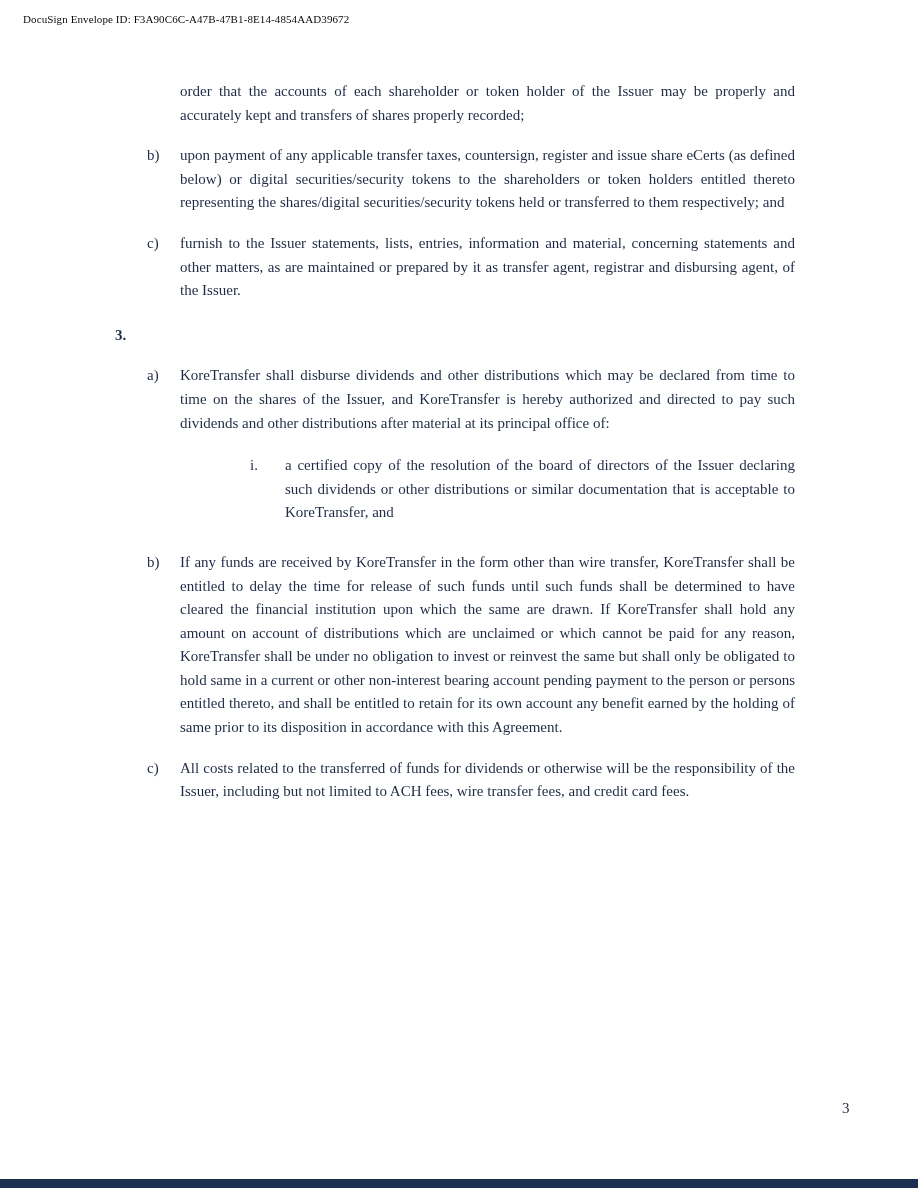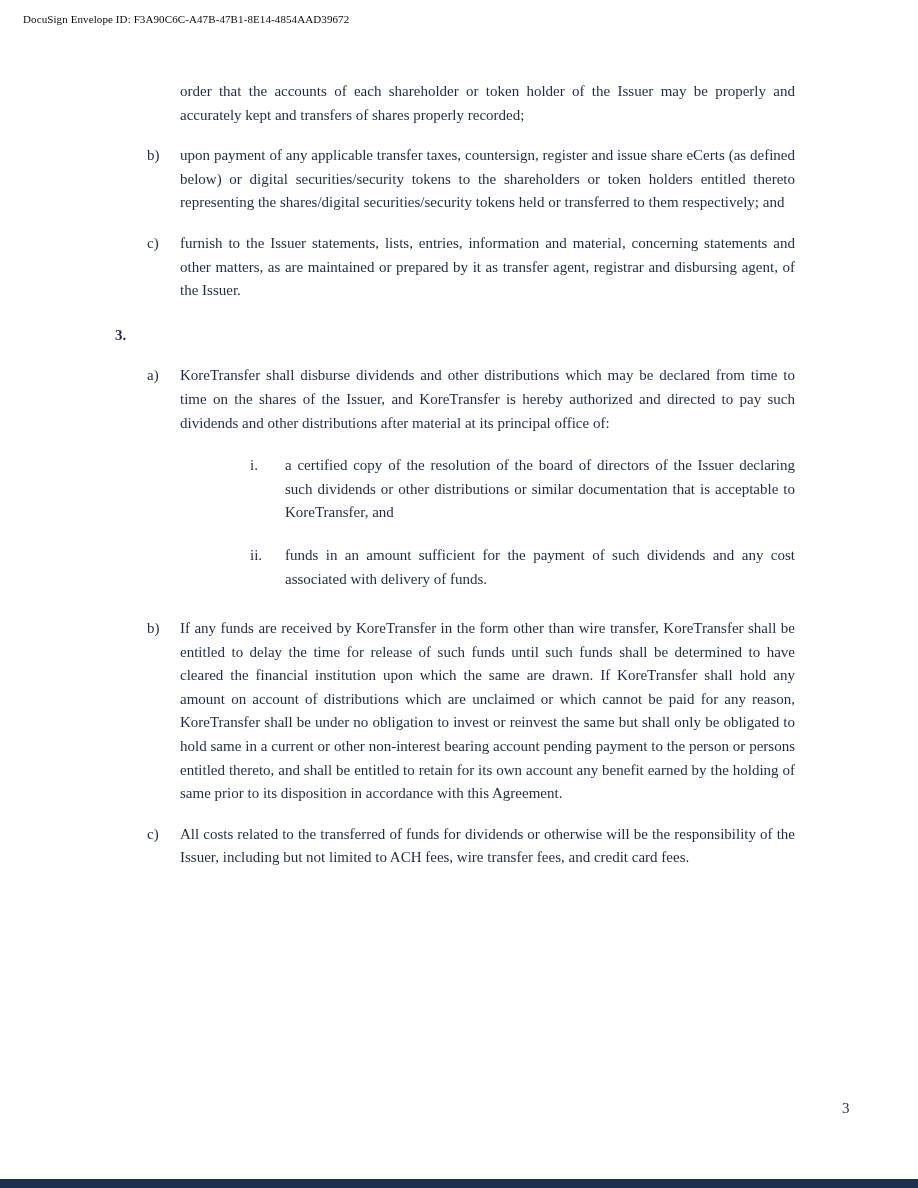--- a/index.html
+++ b/index.html
@@ -110,24 +110,20 @@
   <div class="li after-subs">
     <span class="li-label">a)</span>
     <div style="flex:1">
       <div class="li-text">KoreTransfer shall disburse dividends and other distributions which may be declared from time to time on the shares of the Issuer, and KoreTransfer is hereby authorized and directed to pay such dividends and other distributions after material at its principal office of:</div>
 
       <div class="sub">
         <span class="sub-label">i.</span>
         <div class="sub-text">a certified copy of the resolution of the board of directors of the Issuer declaring such dividends or other distributions or similar documentation that is acceptable to KoreTransfer, and</div>
       </div>
 
-      <div class="sub">
-        <span class="sub-label">ii.</span>
-        <div class="sub-text">funds in an amount sufficient for the payment of such dividends and any cost associated with delivery of funds.</div>
-      </div>
     </div>
   </div>
 
   <div class="li">
     <span class="li-label">b)</span>
     <div class="li-text">If any funds are received by KoreTransfer in the form other than wire transfer, KoreTransfer shall be entitled to delay the time for release of such funds until such funds shall be determined to have cleared the financial institution upon which the same are drawn. If KoreTransfer shall hold any amount on account of distributions which are unclaimed or which  cannot be paid for any reason, KoreTransfer shall be under no obligation to invest or reinvest the same but shall only be obligated to hold same in a current or other non-interest bearing account pending payment to the person or persons entitled thereto, and shall be entitled to retain for its own account any benefit earned by the holding of same prior to its disposition in accordance with this Agreement.</div>
   </div>
 
   <div class="li">
     <span class="li-label">c)</span>

